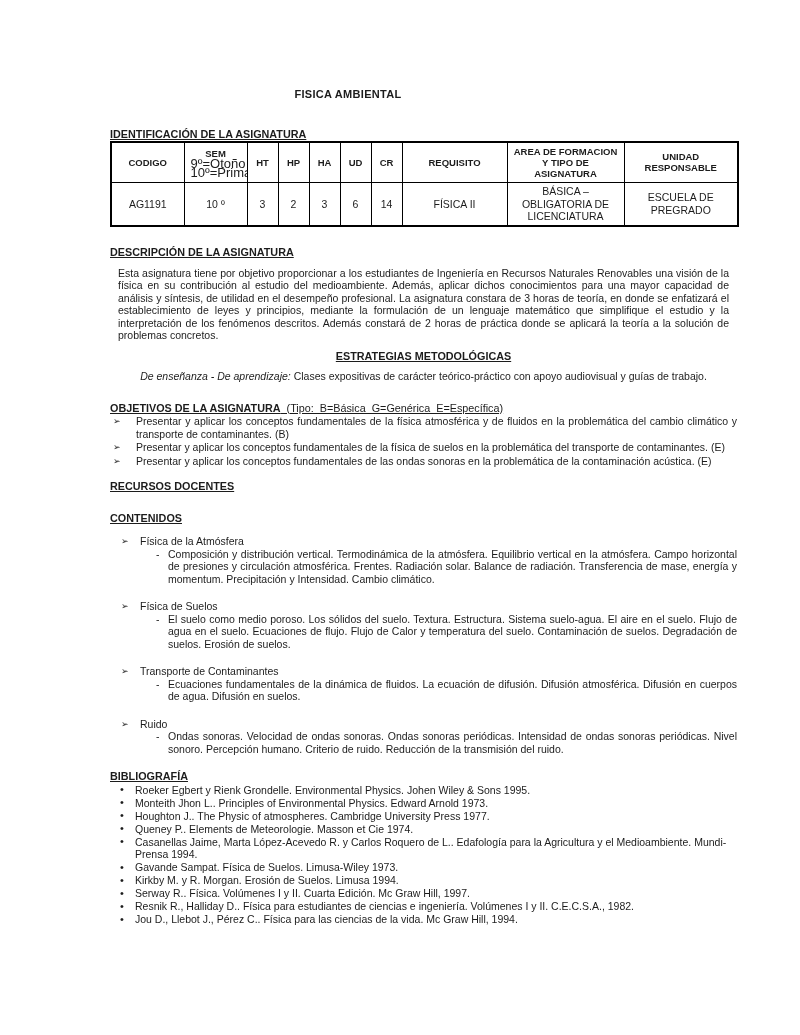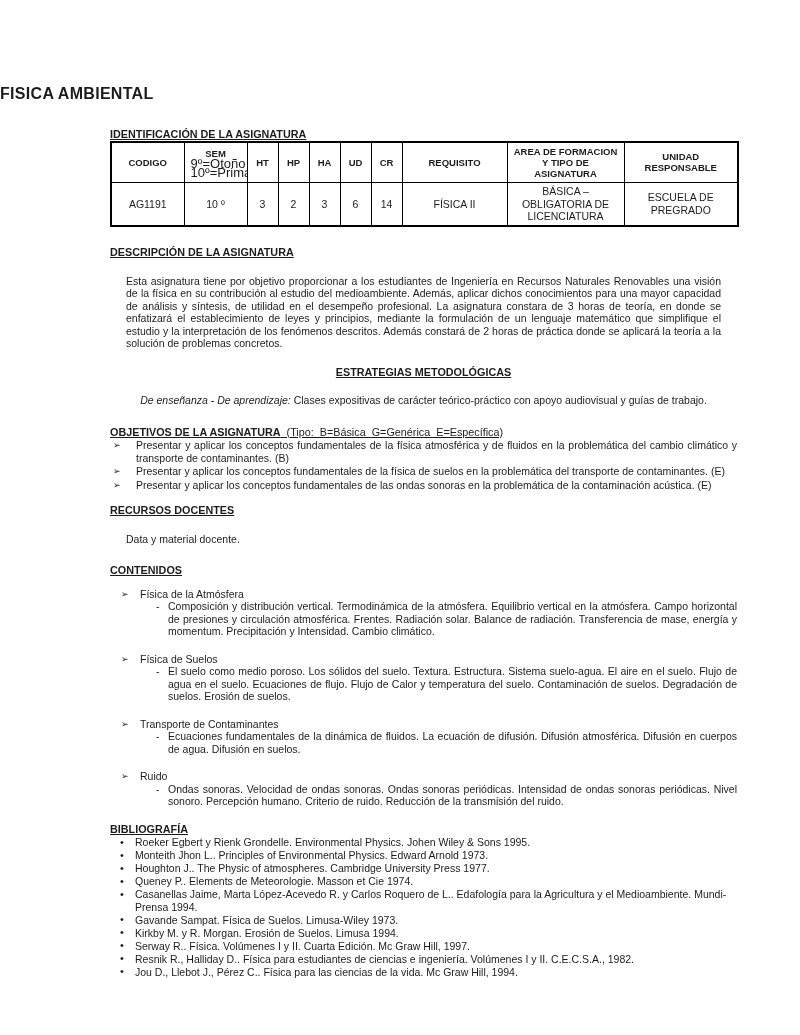--- a/index.html
+++ b/index.html
@@ -9,23 +9,23 @@
     background: #ffffff;
     color: #1c1c1c;
     font-family: "Liberation Sans", sans-serif;
     font-size: 10.5px;
     line-height: 12.5px;
     overflow: hidden;
   }
   .doc-title {
     margin-top: 88px;
     width: 696px;
-    text-align: left;
+    text-align: center;
     font-weight: bold;
-    font-size: 16px;
+    font-size: 11px;
     letter-spacing: 0.3px;
   }
   .content {
     width: 627px;
     margin-left: 110px;
   }
   .section-heading {
     font-weight: bold;
     font-size: 10.8px;
     text-decoration: underline;
@@ -60,21 +60,21 @@
   .sem-note {
     text-align: left;
     font-weight: normal;
     font-size: 13px;
     line-height: 9px;
   }
   .area-cell, .unidad-cell { font-size: 9.8px; }
   
   .sec-descripcion { margin-top: 19px; }
   .just { text-align: justify; }
-  .body-par { margin: 16px; }
+  .body-par { margin: 8px; }
   .sec-estrategias { margin-top: 7px; text-align: center; }
   .italic-lead { font-style: italic; }
   .sec-objetivos { margin-top: 19px; }
   .heading-suffix { font-weight: normal; word-spacing: 3px; }
   .arrow-list { margin-top: 1px; }
   .arrow-item {
     position: relative;
     padding-left: 26px;
     margin-bottom: 1px;
   }
@@ -196,21 +196,20 @@
         </div>
 
         <div class="arrow-item just">
           <span class="arrow-glyph">➢</span><span>Presentar y aplicar los conceptos fundamentales de las ondas sonoras en la problemática de la contaminación acústica. (E)</span>
         </div>
       </div>
   </div>
 
   <div class="sec-recursos">
     <div class="section-heading">RECURSOS DOCENTES</div>
-    <p class="body-par">Data y material docente.</p>
   </div>
 
   <div class="sec-contenidos">
     <div class="section-heading">CONTENIDOS</div>
     <div class="cont-list">
 
         <div class="cont-item">
           <div class="cont-title-row">
             <span class="arrow-glyph">➢</span><span>Física de la Atmósfera</span>
           </div>

